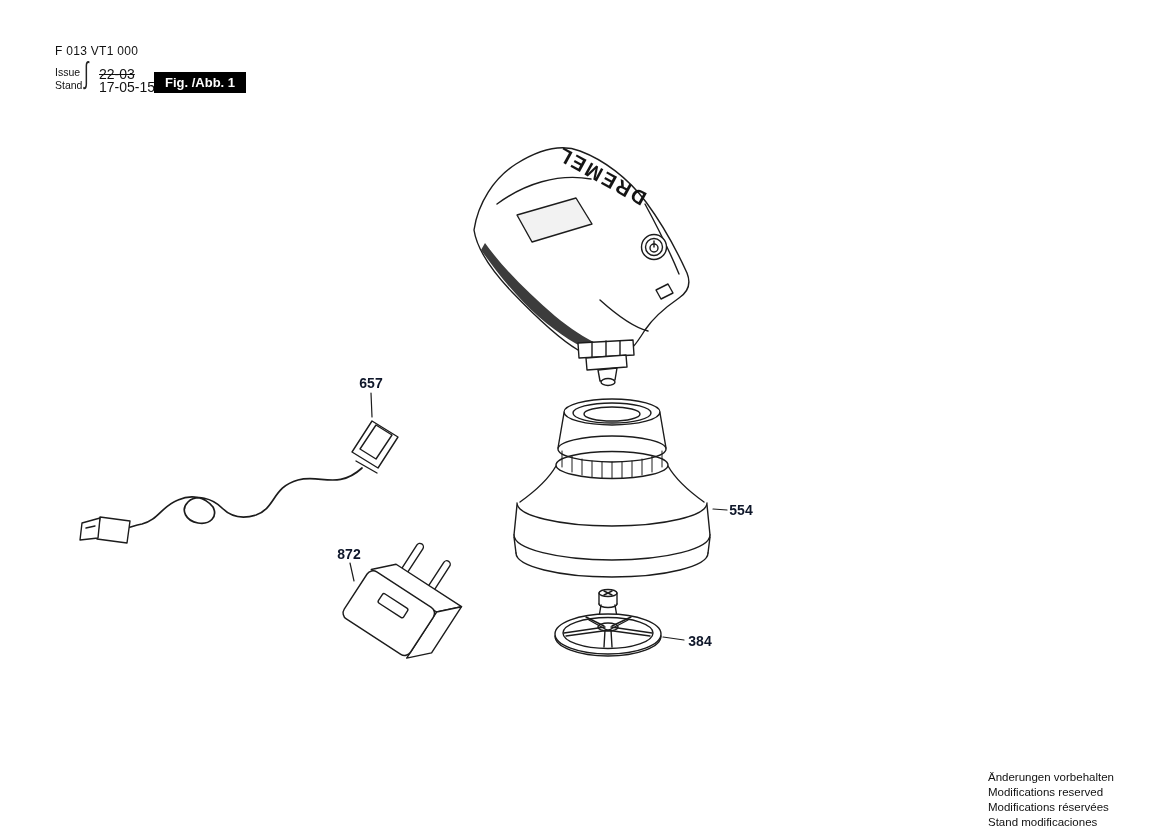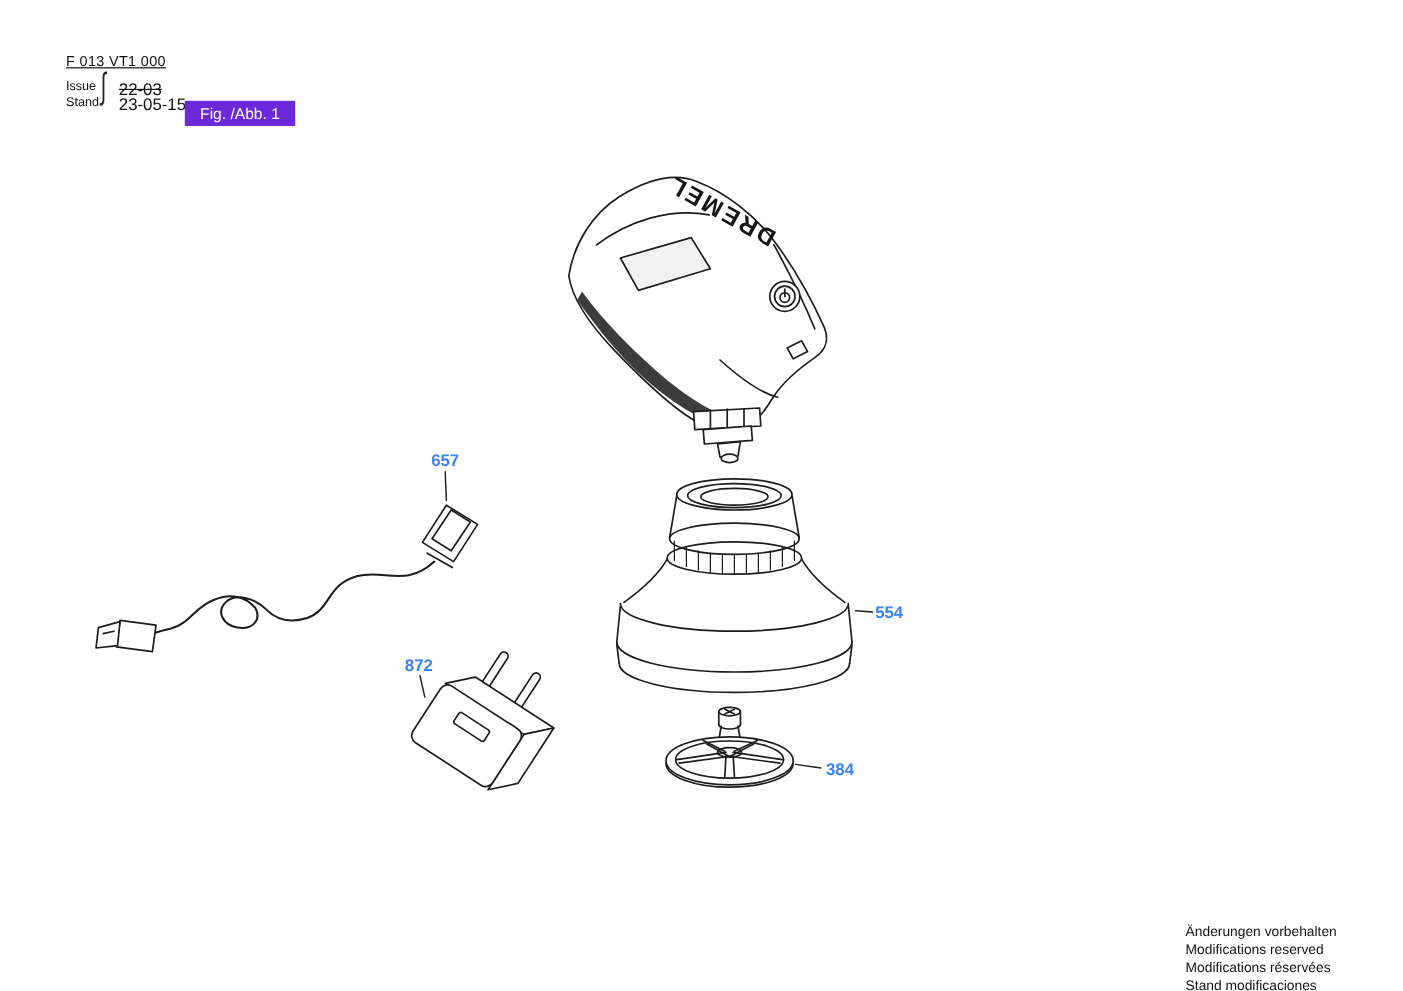--- a/index.html
+++ b/index.html
@@ -5,34 +5,34 @@
   html,body{margin:0;padding:0;background:#ffffff;}
   .page{
     position:relative;
     width:1169px;height:826px;
     background:#ffffff;
     font-family:"Liberation Sans", sans-serif;
     color:#111;
     overflow:hidden;
   }
   .abs{position:absolute;}
-  .doc-number{left:55px;top:44px;font-size:12px;letter-spacing:.3px;text-decoration:underline;}
+  .doc-number{left:55px;top:44px;font-size:12px;letter-spacing:.3px;}
   .rev-label{font-size:10.5px;}
   .rev-value{font-size:14px;text-align:right;}
   .struck{text-decoration:line-through;}
   .brace{left:84px;top:55px;font-size:30px;font-weight:300;transform:scaleX(.55);transform-origin:left top;font-family:"DejaVu Sans",sans-serif;color:#222;}
   .fig-box{
-    left:154px;top:84px;width:92px;height:21px;
-    background:#6d28d9;color:#fff;
-    font-size:13px;font-weight:normal;
+    left:154px;top:72px;width:92px;height:21px;
+    background:#000000;color:#fff;
+    font-size:13px;font-weight:bold;
     display:flex;align-items:center;justify-content:center;
   }
   .part-label{
     position:absolute;transform:translate(-50%,-50%);
-    font-size:14px;font-weight:bold;color:#3b82f6;
+    font-size:14px;font-weight:bold;color:#0f172a;
   }
   .footer{
     position:absolute;left:988px;top:722px;
     font-size:11.5px;line-height:15px;color:#111;margin-top:48px;
   }
   svg.art{position:absolute;left:0;top:0;}
 </style>
 </head>
 <body>
 
@@ -166,21 +166,21 @@
       <line x1="713" y1="509" x2="727" y2="510"></line>
       <line x1="663" y1="637" x2="684" y2="640"></line>
     </g>
   </svg>
 
   <div class="abs doc-number">F 013 VT1 000</div>
 
   <div class="abs rev-label" style="left:55px;top:66px">Issue</div>
   <div class="abs rev-value struck" style="left:99px;top:66px">22-03</div>
   <div class="abs rev-label" style="left:55px;top:79px">Stand</div>
-  <div class="abs rev-value" style="left:99px;top:79px">23-05-15</div>
+  <div class="abs rev-value" style="left:99px;top:79px">17-05-15</div>
   <div class="abs brace">∫</div>
 
   <div class="abs fig-box">Fig. /Abb. 1</div>
 
   <div class="part-label" style="left:371px;top:383px">657</div>
   <div class="part-label" style="left:349px;top:554px">872</div>
   <div class="part-label" style="left:741px;top:510px">554</div>
   <div class="part-label" style="left:700px;top:641px">384</div>
 
   <div class="footer">

